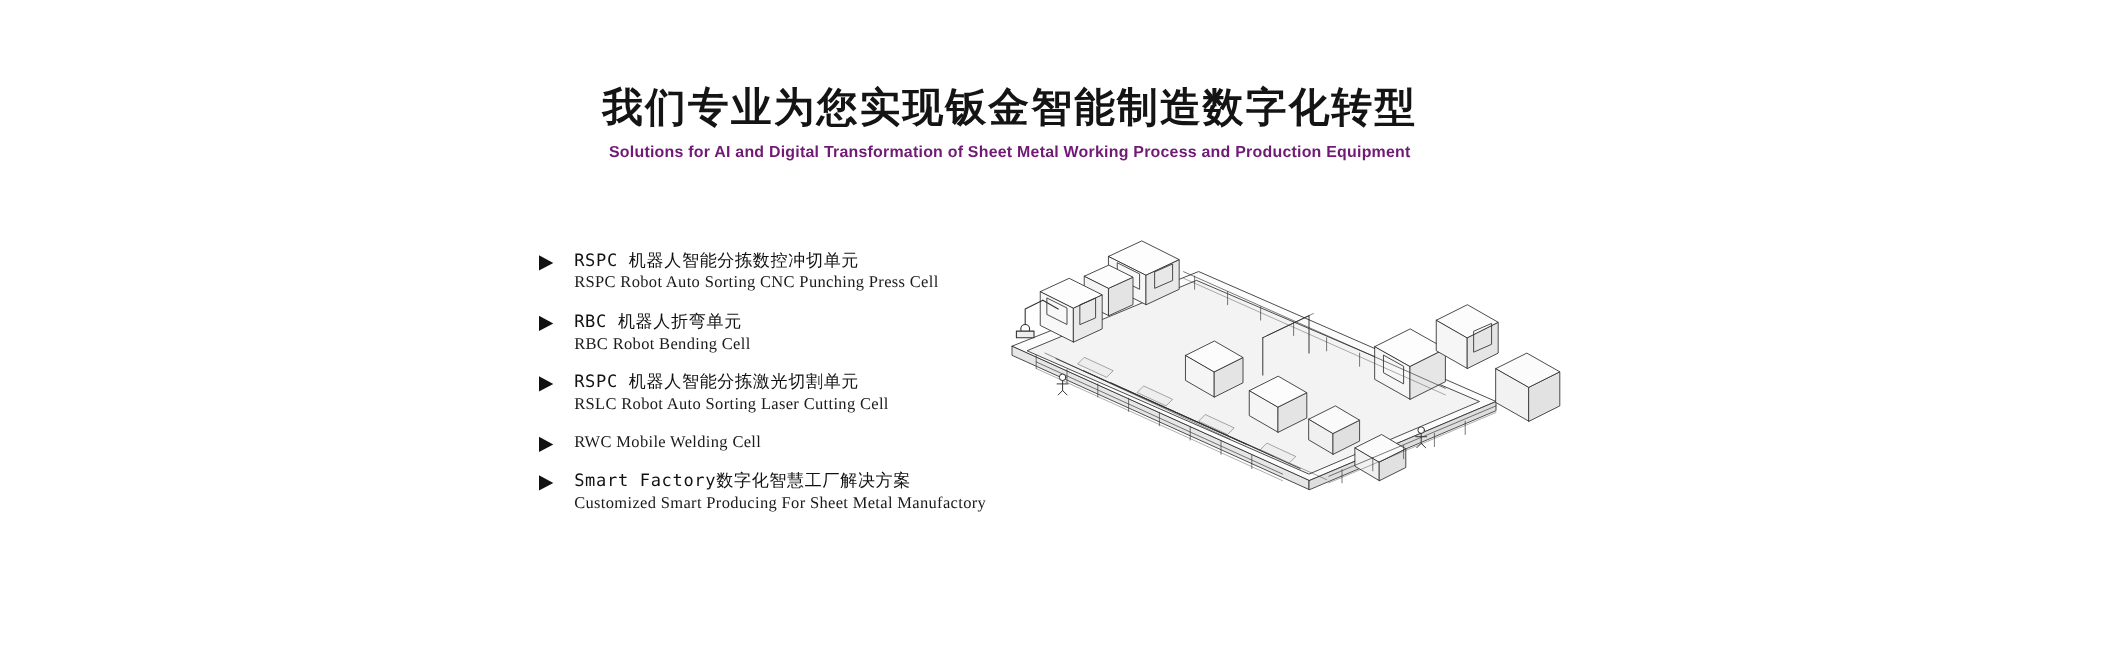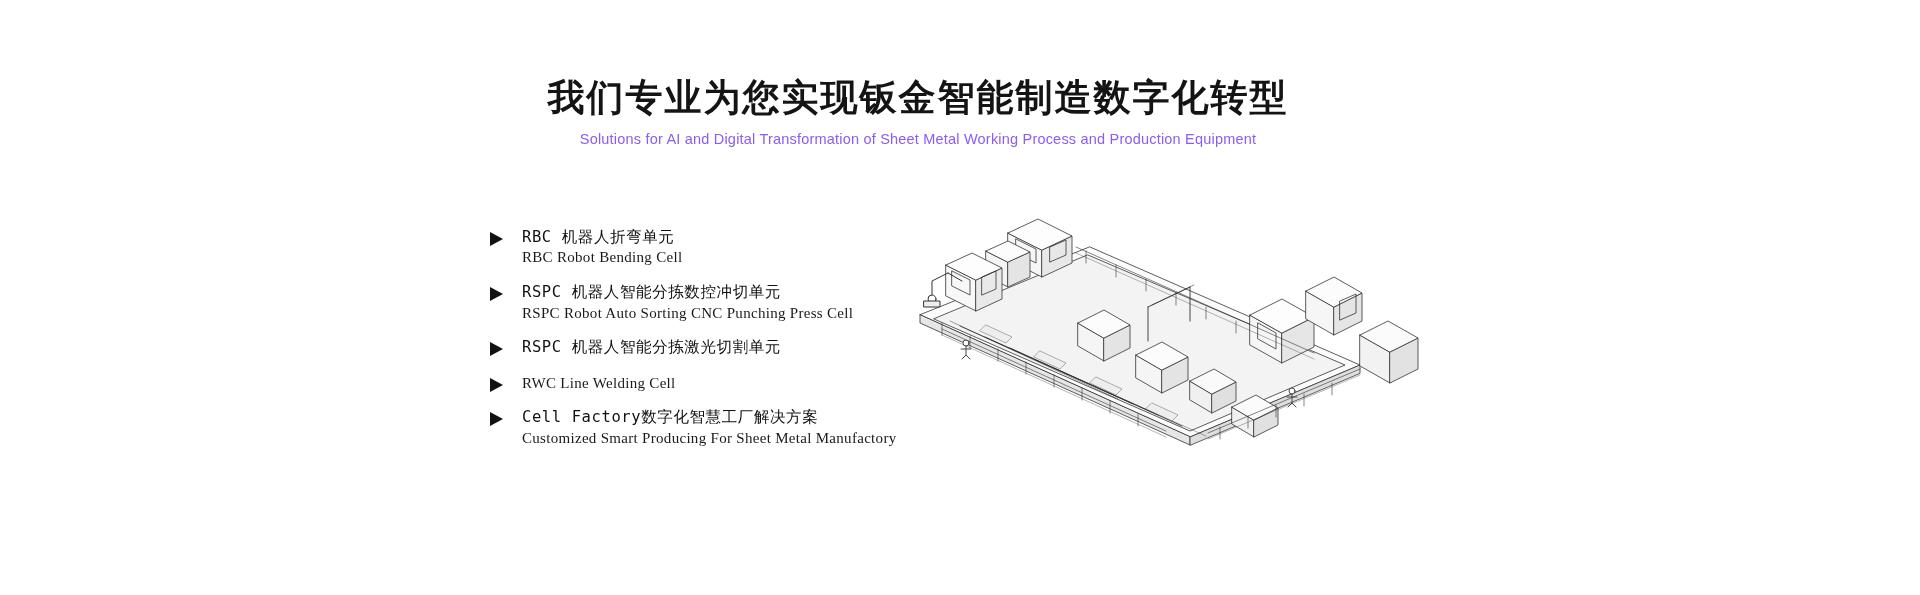--- a/index.html
+++ b/index.html
@@ -36,23 +36,23 @@
     font-weight: bold;
     letter-spacing: 2px;
     color: #141414;
     line-height: 1.1;
     white-space: nowrap;
   }
   .headline-en {
     margin-top: 12px;
     font-family: "Liberation Sans", sans-serif;
     font-size: 14.5px;
-    font-weight: 400;
+    font-weight: 700;
     letter-spacing: 0.2px;
-    color: #8b5cf6;
+    color: #701a75;
     white-space: nowrap;
   }
 
   
   .feature-list {
     position: absolute;
     top: 228px;
     left: 490px;
     width: 420px;
   }
@@ -108,44 +108,45 @@
 
   <div class="headline-block">
     <div class="headline-cn">我们专业为您实现钣金智能制造数字化转型</div>
     <div class="headline-en">Solutions for AI and Digital Transformation of Sheet Metal Working Process and Production Equipment</div>
   </div>
 
   <div class="feature-list">
 
     <div class="feature-item">
       <span class="bullet-arrow"></span>
+      <div class="feat-cn">RSPC  机器人智能分拣数控冲切单元</div>
+      <div class="feat-en">RSPC Robot Auto Sorting CNC Punching Press Cell</div>
+    </div>
+
+    <div class="feature-item">
+      <span class="bullet-arrow"></span>
       <div class="feat-cn">RBC  机器人折弯单元</div>
       <div class="feat-en">RBC Robot Bending Cell</div>
     </div>
 
     <div class="feature-item">
       <span class="bullet-arrow"></span>
-      <div class="feat-cn">RSPC  机器人智能分拣数控冲切单元</div>
-      <div class="feat-en">RSPC Robot Auto Sorting CNC Punching Press Cell</div>
-    </div>
-
-    <div class="feature-item">
-      <span class="bullet-arrow"></span>
       <div class="feat-cn">RSPC  机器人智能分拣激光切割单元</div>
-    </div>
-
-    <div class="feature-item">
-      <span class="bullet-arrow"></span>
-      <div class="feat-en">RWC Line Welding Cell</div>
-    </div>
-
-
-    <div class="feature-item">
-      <span class="bullet-arrow"></span>
-      <div class="feat-cn">Cell Factory数字化智慧工厂解决方案</div>
+      <div class="feat-en">RSLC Robot Auto Sorting Laser Cutting Cell</div>
+    </div>
+
+    <div class="feature-item">
+      <span class="bullet-arrow"></span>
+      <div class="feat-en">RWC Mobile Welding Cell</div>
+    </div>
+
+
+    <div class="feature-item">
+      <span class="bullet-arrow"></span>
+      <div class="feat-cn">Smart Factory数字化智慧工厂解决方案</div>
       <div class="feat-en">Customized Smart Producing For Sheet Metal Manufactory</div>
     </div>
 
   </div>
 
   <div class="illustration">
     <svg width="560" height="260" viewBox="0 0 560 260" xmlns="http://www.w3.org/2000/svg">
       <g stroke="#333333" stroke-width="0.8" fill="none" stroke-linejoin="round" stroke-linecap="round">
 
         <path d="M30 120 L300 242 L470 170 L200 52 Z" fill="#fcfcfc"></path>

